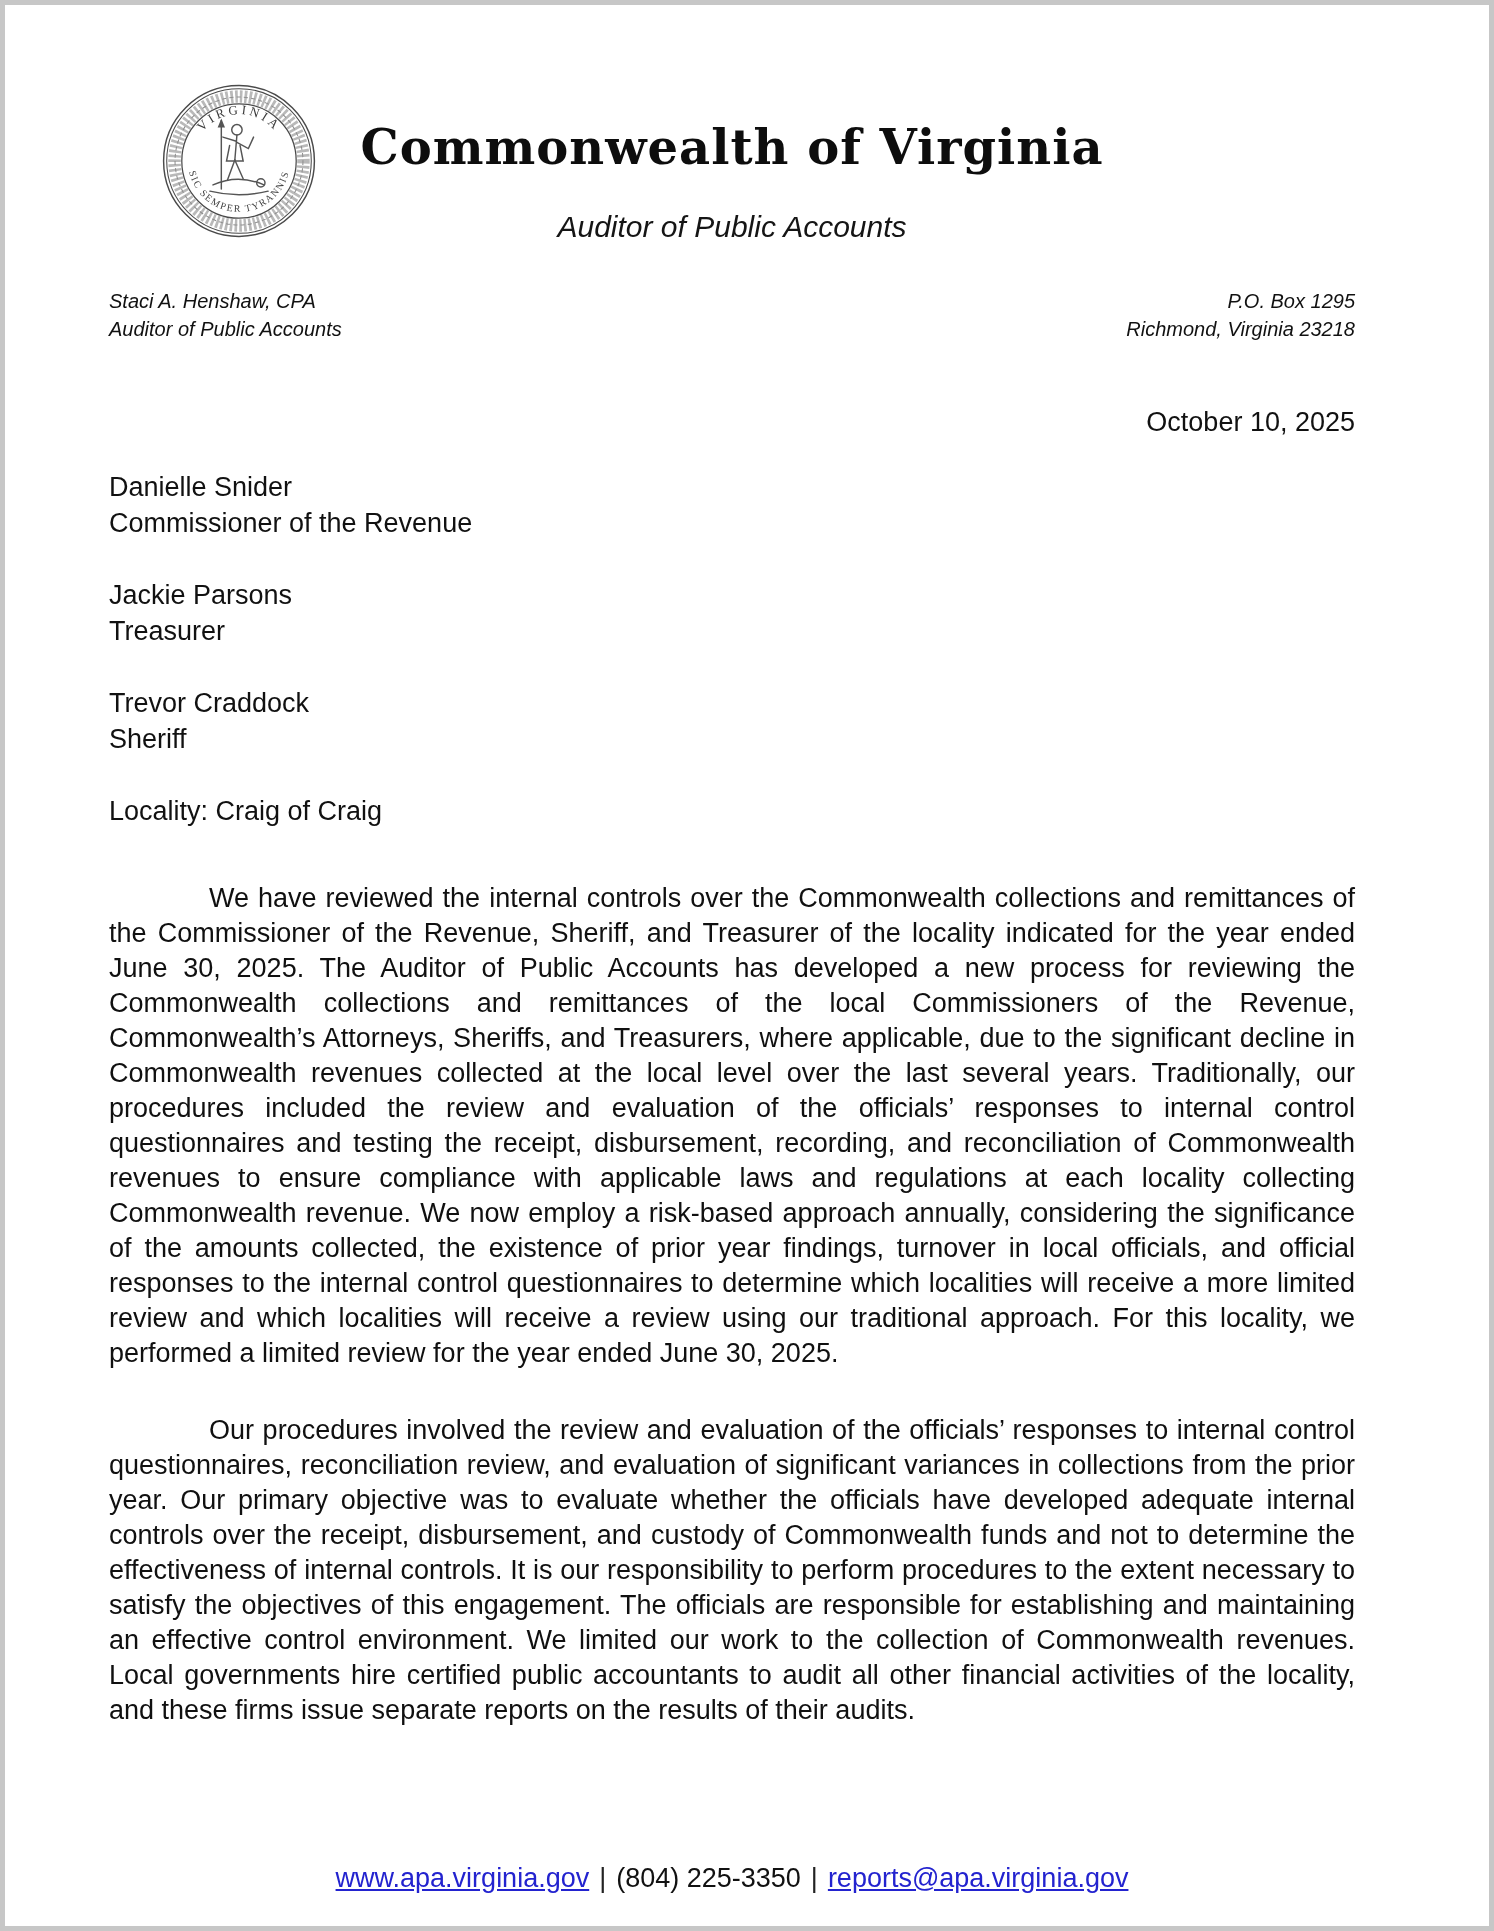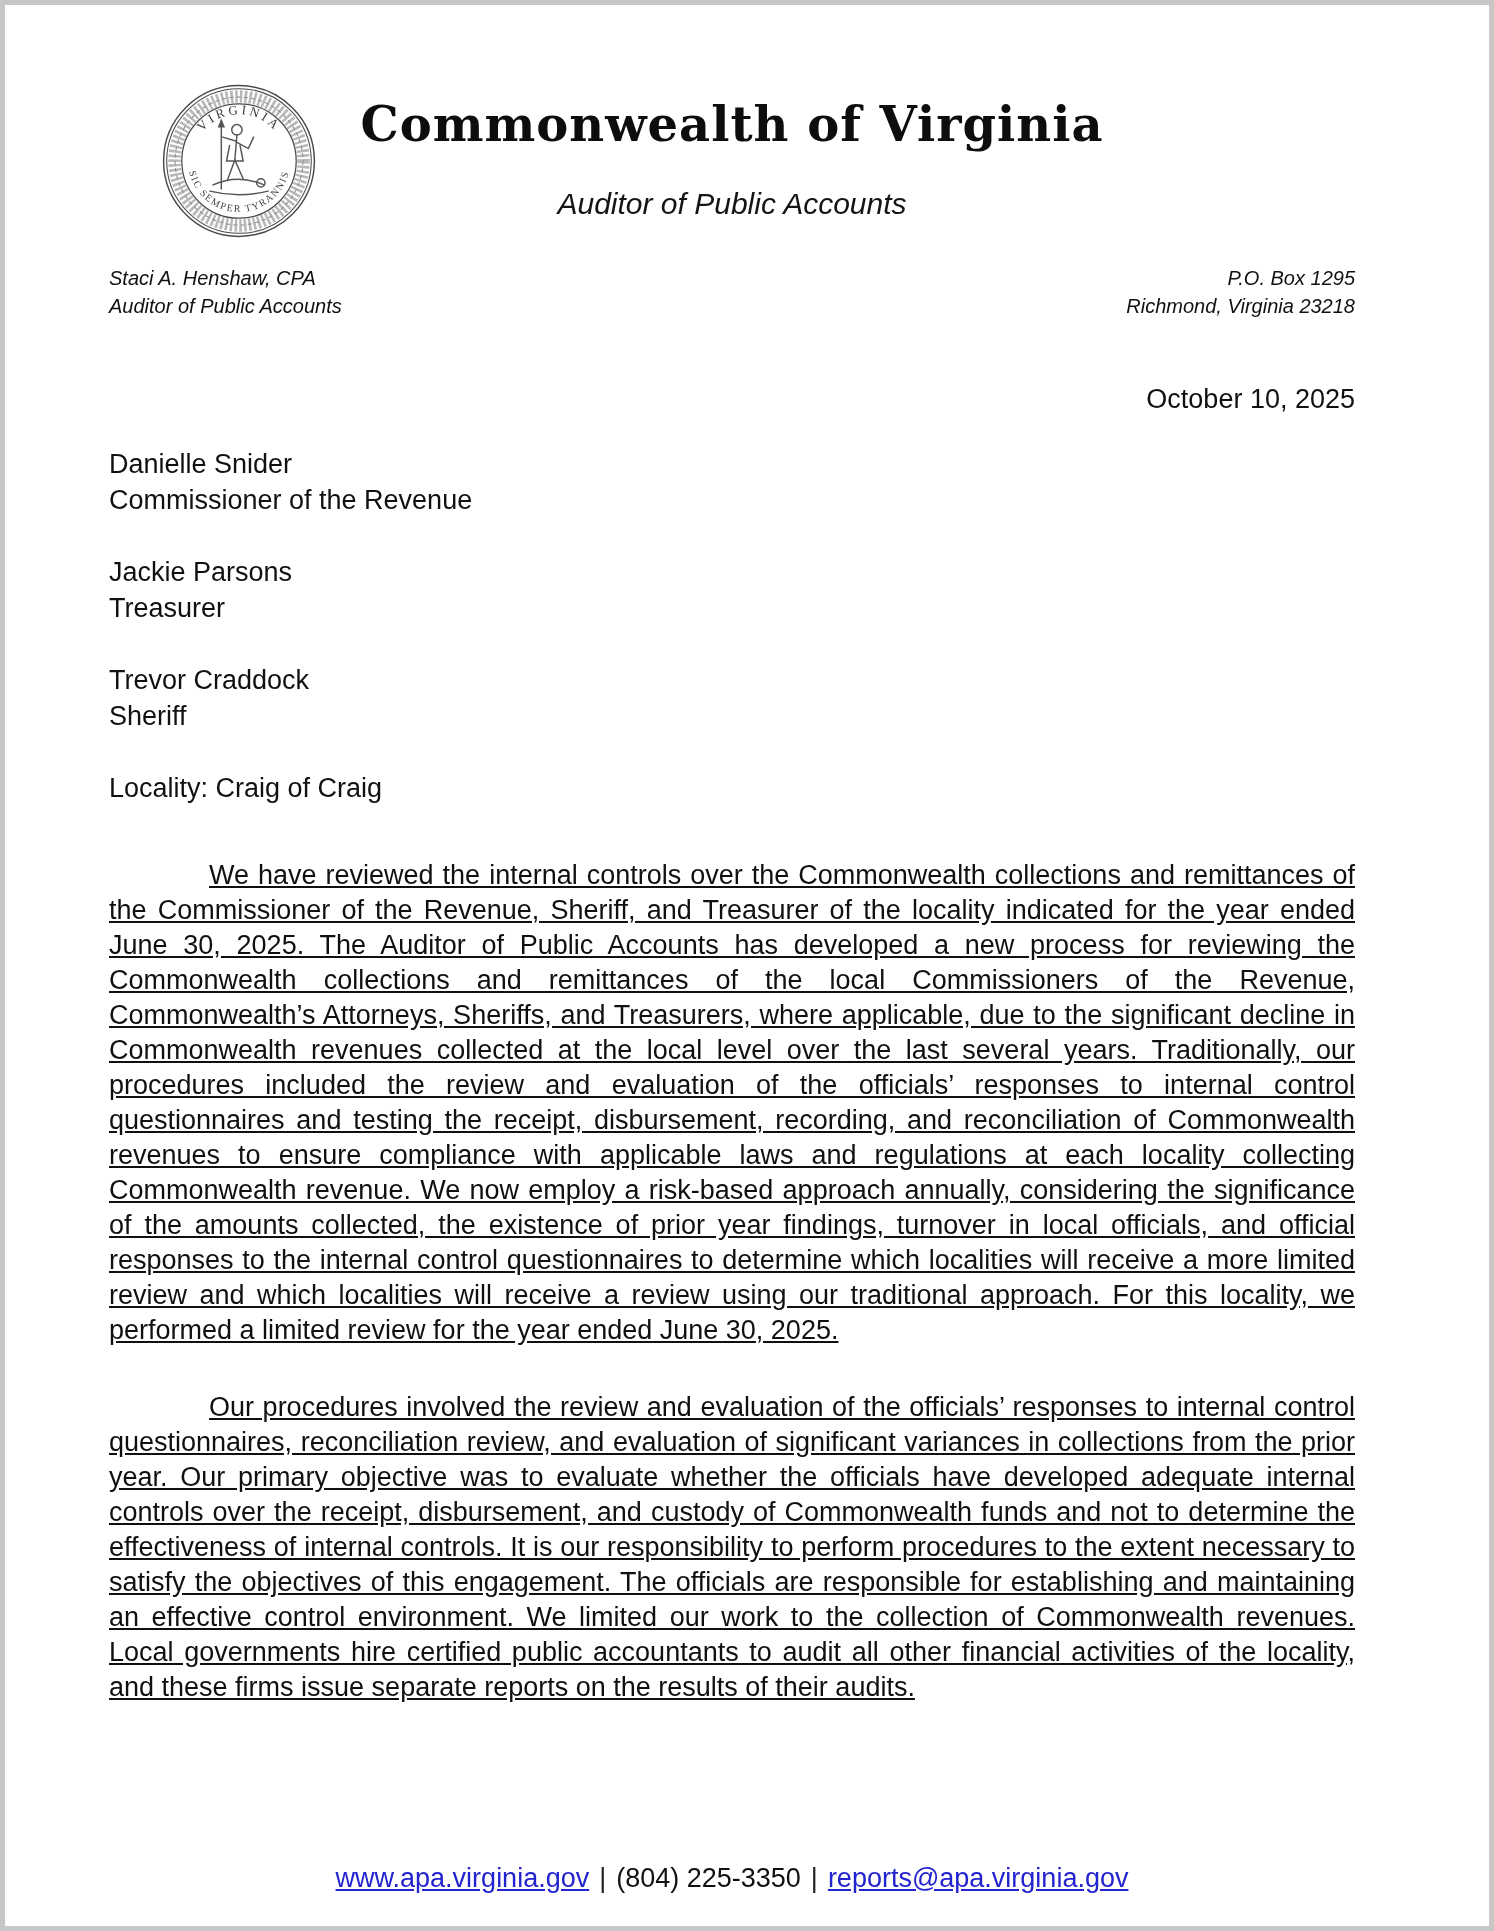--- a/index.html
+++ b/index.html
@@ -19,20 +19,21 @@
   .seal svg { width:100%; height:100%; }
 
   .letterhead { text-align:center; padding-top:93px; }
   .title {
     font-family:"DejaVu Serif","Liberation Serif",serif;
     font-weight:bold;
     font-size:48px;
     line-height:1.12;
     letter-spacing:1px;
     color:#0d0d0d;
+    margin-top:23px;
   }
   .subtitle {
     margin-top:34px;
     font-style:italic;
     font-size:30px;
     line-height:1.2;
     color:#151515;
   }
 
   .info-row {
@@ -48,21 +49,20 @@
   .recipient-block { margin-top:36px; }
   .recipient-block:first-child { margin-top:0; }
   .locality-line { margin-top:36px; font-size:27px; line-height:36px; }
 
   .body-paragraph {
     margin:0; margin-top:52px;
     font-size:27px; line-height:35px;
     text-align:justify; text-justify:inter-word;
     text-indent:100px;
     color:#101010;
-    text-decoration:underline;
   }
   .body-paragraph.second { margin-top:42px; }
 
   .footer {
     position:absolute; left:104px; right:134px; top:1856px;
     text-align:center;
     font-size:27px; line-height:34px;
     color:#111;
   }
   .footer a { color:#2323cf; text-decoration:underline; cursor:pointer; }

